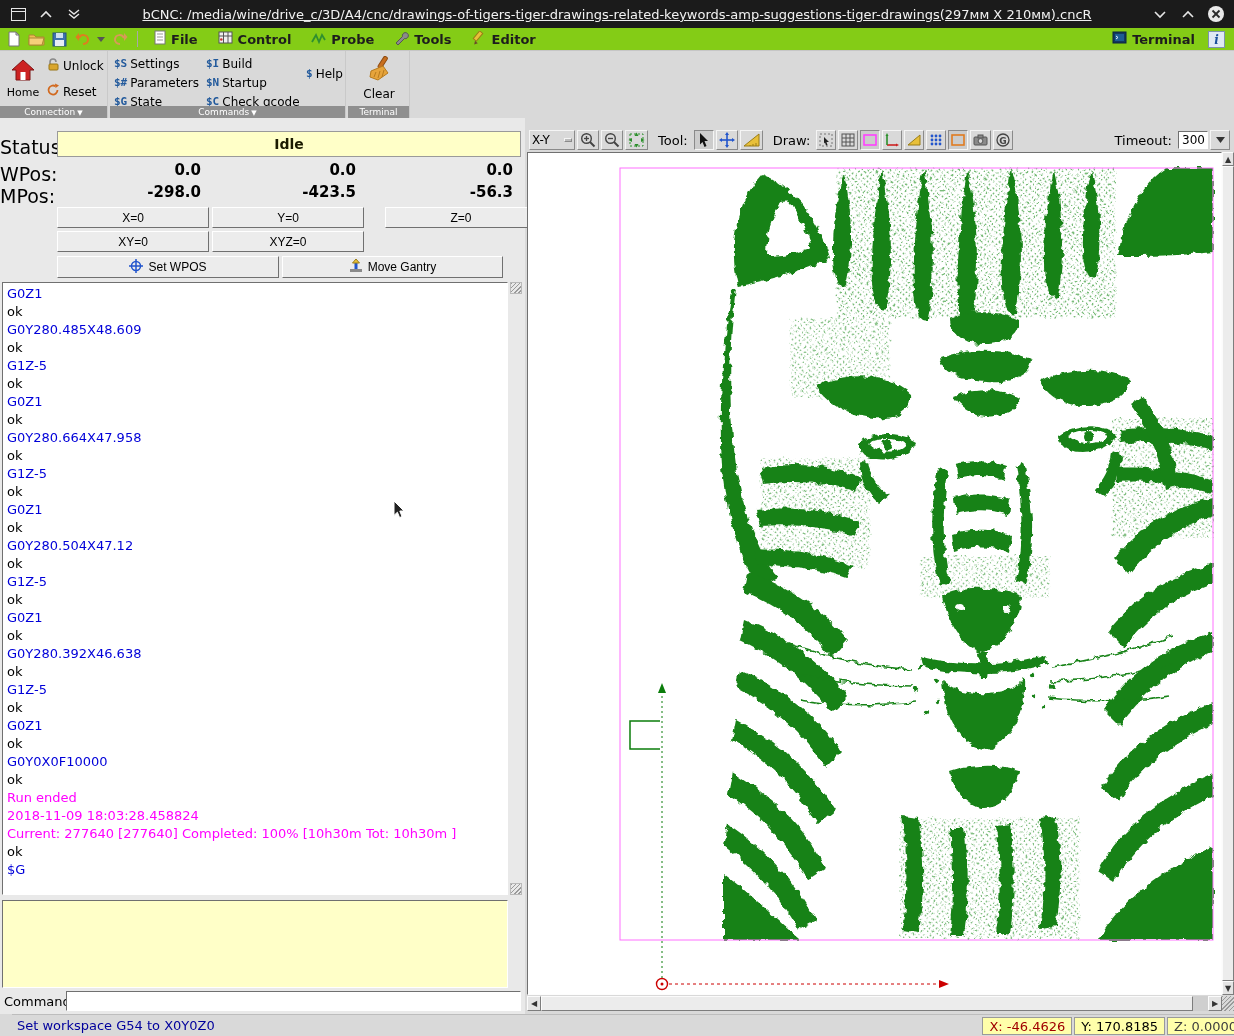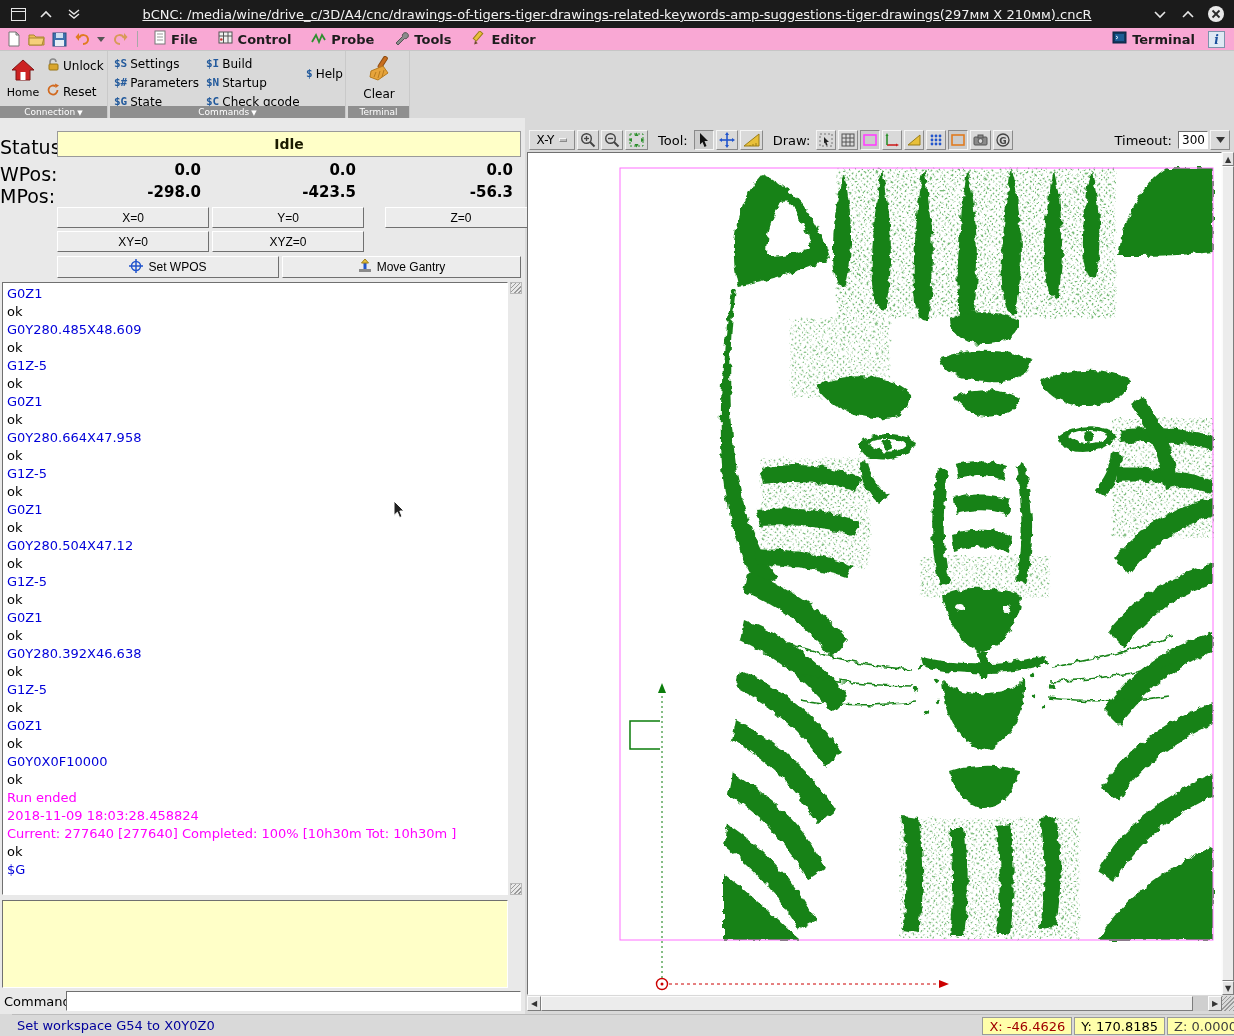--- a/index.html
+++ b/index.html
@@ -5,21 +5,21 @@
   * { box-sizing:border-box; margin:0; padding:0; }
   html,body { width:1234px; height:1036px; }
   body { position:relative; font-family:"DejaVu Sans","Liberation Sans",sans-serif; font-size:13px; background:#d9d9d9; overflow:hidden; }
 
   
   .titlebar { position:absolute; left:0; top:0; width:1234px; height:28px; background:#1b1b1b; color:#eee; display:flex; align-items:center; padding:0 8px; gap:8px;text-decoration:underline; }
   .tbi { width:20px; height:20px; display:flex; align-items:center; justify-content:center; }
   .tb-title { flex:1; text-align:center; font-size:13px; white-space:nowrap; overflow:hidden; color:#f2f2f2; }
 
   
-  .menubar { position:absolute; top:28px; left:0; width:1234px; height:23px; background:#f9a8d4; display:flex; align-items:center; padding:0 3px; gap:2px; border-bottom:1px solid #c6c6c6; }
+  .menubar { position:absolute; top:28px; left:0; width:1234px; height:23px; background:#84cc16; display:flex; align-items:center; padding:0 3px; gap:2px; border-bottom:1px solid #c6c6c6; }
   .toolbtn { width:21px; height:20px; display:flex; align-items:center; justify-content:center; background:transparent; border:1px solid transparent; }
   .toolbtn.narrow { width:12px; }
   .vsep { width:1px; height:16px; background:#a8a8a8; margin:0 5px; }
   .menu-tab { display:flex; align-items:center; gap:5px; padding:1px 9px; font-weight:bold; color:#1d1d1d; font-size:13px; }
   .spacer { flex:1; }
 
   
   .ribbon { position:absolute; top:51px; left:0; width:1234px; height:67px; background:#d9d9d9; }
   .rgroup { position:absolute; top:0; height:67px; background:#d9d9d9; border-right:1px solid #c9c9c9; }
   .rstrip { position:absolute; left:0; right:0; bottom:0; height:12px; background:#8f8f8f; color:#fff; font-size:9px; text-align:center; line-height:12px; }
@@ -307,21 +307,21 @@
   <button class="tkbtn" style="left:212px; top:113px; width:152px; height:21px;">XYZ=0</button>
 
   <button class="tkbtn" style="left:57px; top:138px; width:222px; height:22px;">
     <span><svg width="14" height="14">
           <circle cx="7" cy="7" r="4.5" fill="none" stroke="#2255cc" stroke-width="1.5"></circle>
           <line x1="7" y1="0" x2="7" y2="14" stroke="#2255cc" stroke-width="1.5"></line>
           <line x1="0" y1="7" x2="14" y2="7" stroke="#2255cc" stroke-width="1.5"></line>
         </svg></span>
     <span>Set WPOS</span>
   </button>
-  <button class="tkbtn" style="left:282px; top:138px; width:239px; height:22px;">
+  <button class="tkbtn" style="left:282px; top:138px; width:221px; height:22px;">
     <span><svg width="14" height="14">
           <rect x="1" y="10" width="12" height="3" fill="#8a8a8a"></rect>
           <rect x="5.5" y="3" width="3" height="7" fill="#2255cc"></rect>
           <polygon points="7,0 10.5,4 3.5,4" fill="#e8c03a" stroke="#9a7d16"></polygon>
         </svg></span>
     <span>Move Gantry</span>
   </button>
 
   <div class="log">
       <div class="log-line cmd">G0Z1</div>
@@ -364,21 +364,21 @@
   </div>
 
   <div class="yellowbox"></div>
 
   <div class="cmdlabel">Command:</div>
   <input class="cmdentry" value="" style="">
 </div>
 
 <div class="rightpane">
   <div class="cv-toolbar">
-    <div class="cvbtn" style="min-width:46px;">
+    <div class="cvbtn" style="min-width:46px;justify-content:space-between;">
       <span>X-Y</span>
         <span class="omind"></span>
     </div>
     <div class="cvbtn">
       <svg width="16" height="16">
           <circle cx="6.5" cy="6.5" r="4.8" fill="none" stroke="#444" stroke-width="1.4"></circle>
           <line x1="10" y1="10" x2="14.5" y2="14.5" stroke="#444" stroke-width="2"></line>
           <line x1="4" y1="6.5" x2="9" y2="6.5" stroke="#444" stroke-width="1.3"></line>
           <line x1="6.5" y1="4" x2="6.5" y2="9" stroke="#444" stroke-width="1.3"></line>
         </svg>

